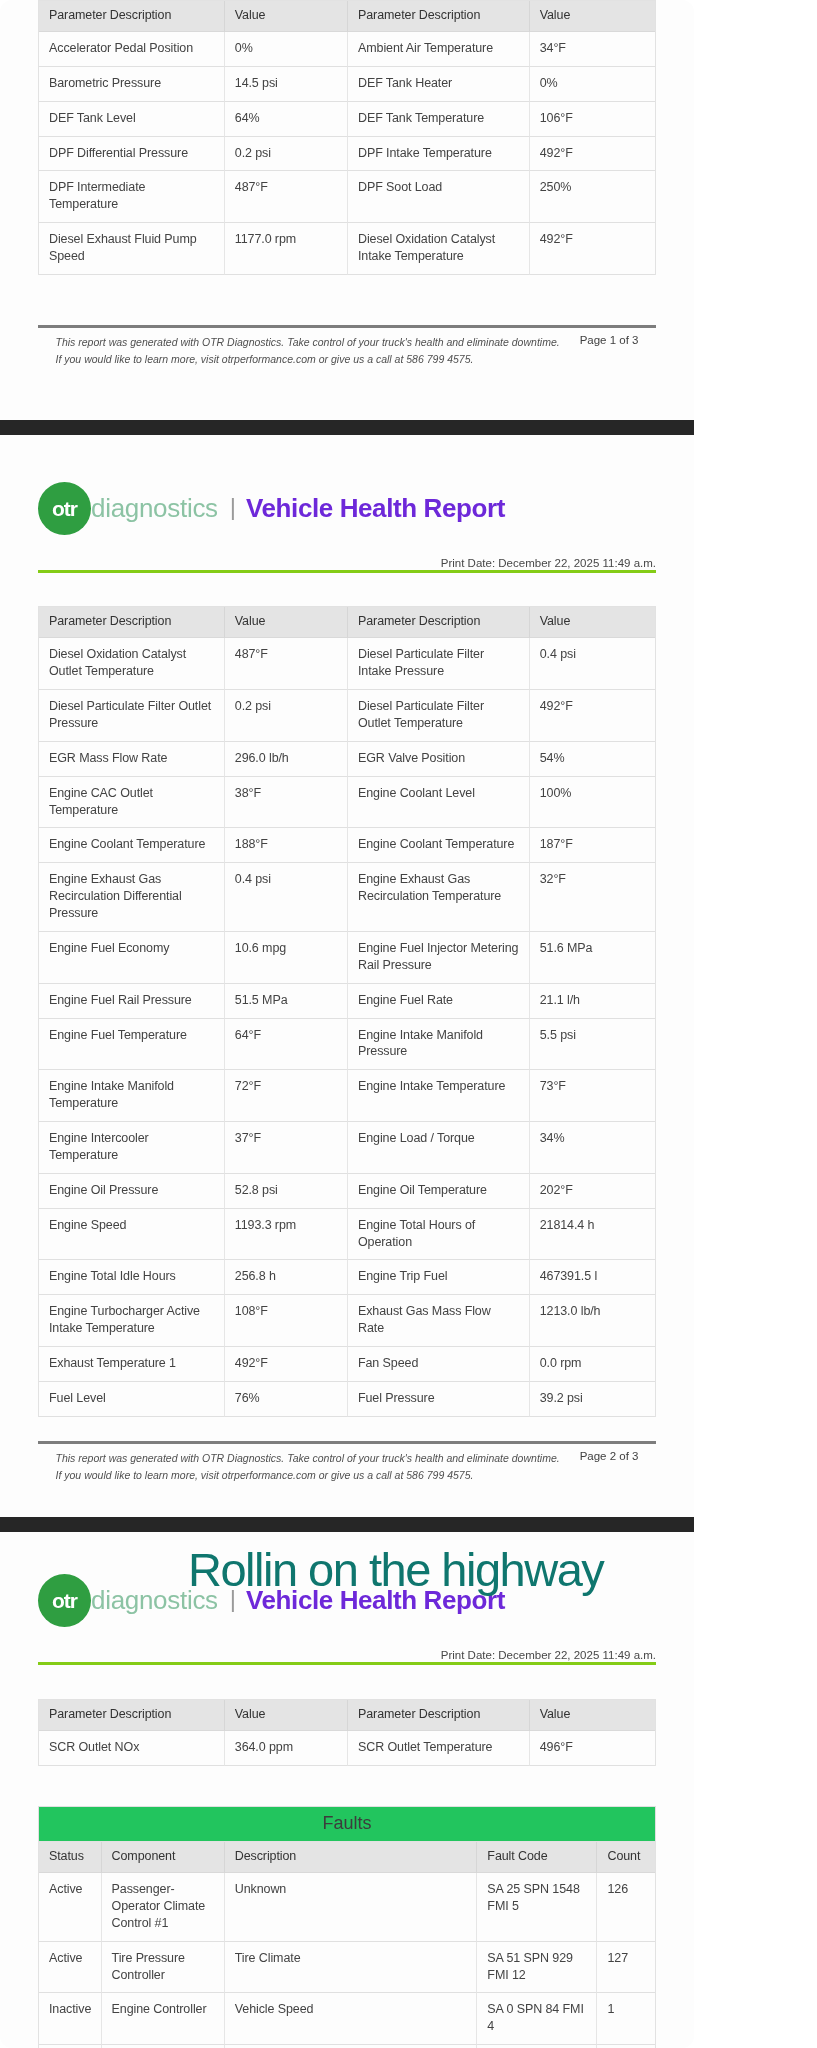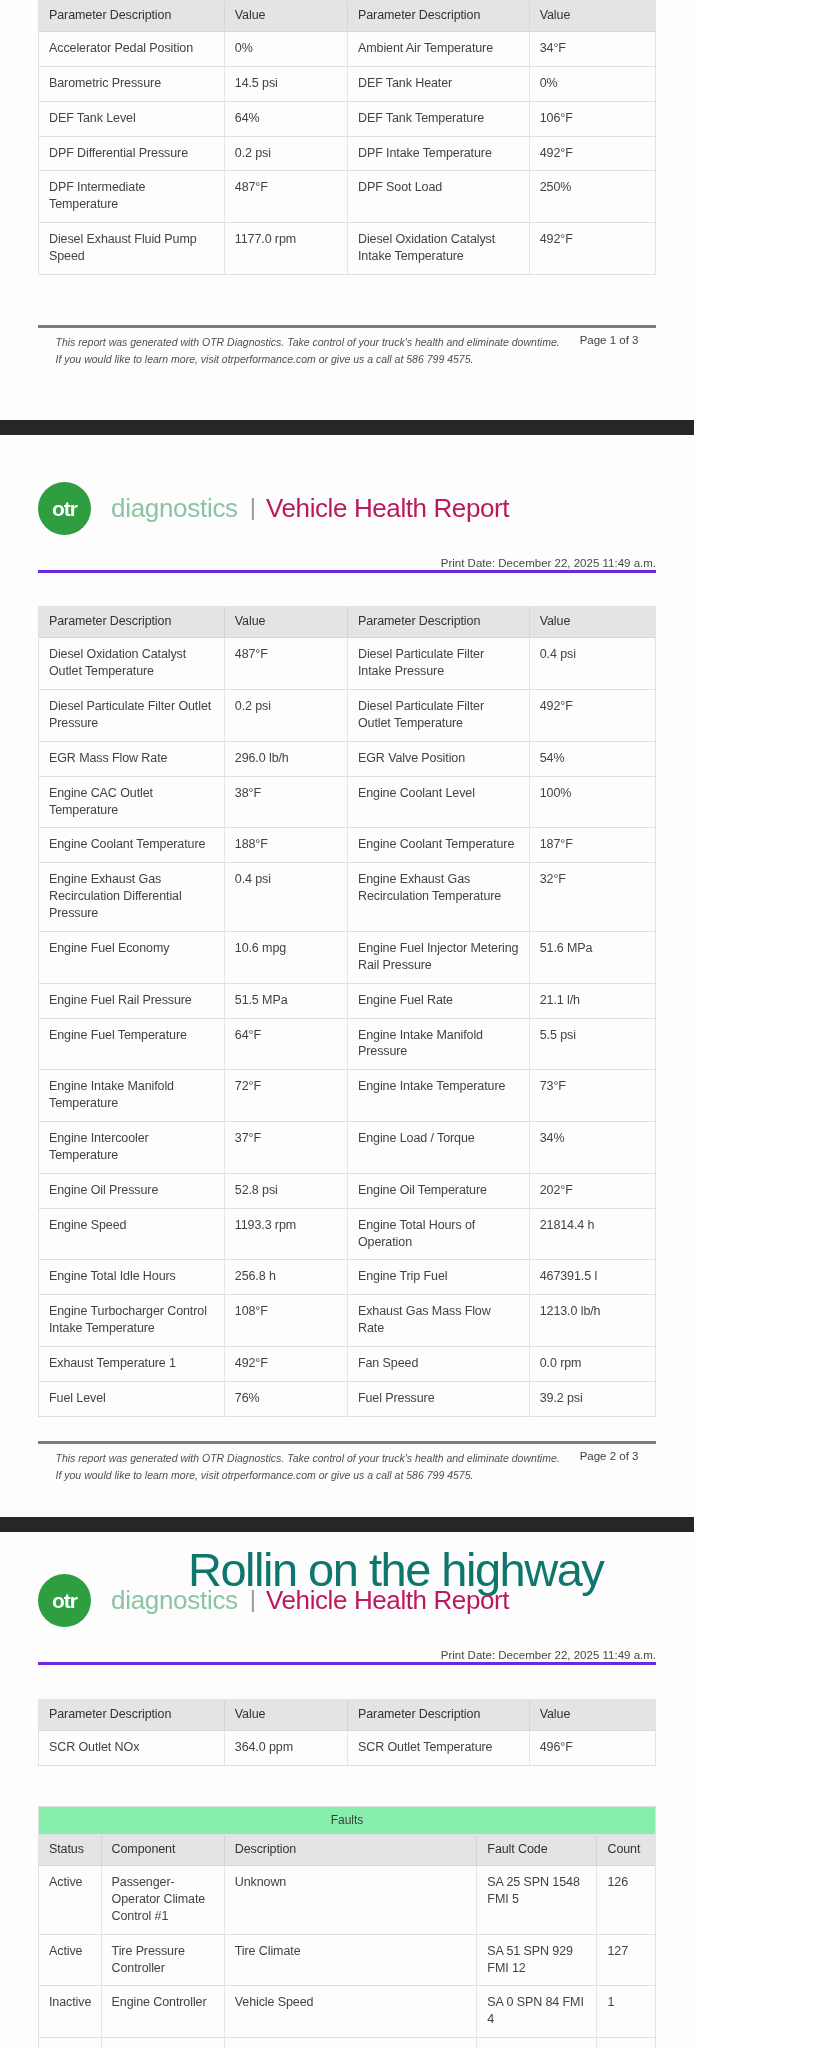--- a/index.html
+++ b/index.html
@@ -58,64 +58,64 @@
   .pt .c2 { width:29.5%; }
   .pt .c3 { width:20.5%; }
   
   .ft .c0 { width:10%; }
   .ft .c1 { width:20%;margin-top:23px; }
   .ft .c2 { width:41%; }
   .ft .c3 { width:19.5%; }
   .ft .c4 { width:9.5%; }
 
   .faults-title-bar {
-    background:#86efac;
+    background:#22c55e;
     border:1px solid #e0e0e0;
     border-bottom:none;
     text-align:center;
-    font-size:12px;
+    font-size:18px;
     color:#3c3c3c;
     padding:6px 0 7px 0;
   }
 
   
   .report-header { display:flex; align-items:center; }
   .logo-circle {
     width:53px; height:53px;
     border-radius:50%;
     background:#2f9e41;
     color:#ffffff;
     display:flex; align-items:center; justify-content:center;
     font-weight:800;
     font-size:21px;
     letter-spacing:-1px;
     flex:0 0 auto;
   }
-  .brand-row { display:flex; align-items:flex-start; margin-left:20px; }
+  .brand-row { display:flex; align-items:flex-start; margin-left:0; }
   .brand-name {
     color:#8cc3a4;
     font-size:26px;
     font-weight:400;
     letter-spacing:-0.3px;
   }
   .brand-divider {
     color:#9a9a9a;
     font-size:24px;
     font-weight:300;
     margin:0 10px 0 12px;
   }
   .report-title {
-    color:#be185d;
+    color:#6d28d9;
     font-size:26px;
-    font-weight:400;
+    font-weight:700;
     letter-spacing:-0.4px;
   }
 
   .print-date-row {
-    border-bottom:3px solid #6d28d9;
+    border-bottom:3px solid #84cc16;
     text-align:right;
     font-size:11.5px;
     color:#474747;
     padding-bottom:1px;
   }
 
   
   .footer-rule { border-top:3px solid #7d7d7d; }
   .footer-flex { display:flex; justify-content:center; padding-top:6px; }
   .footer-text {
@@ -336,21 +336,21 @@
 
         <div class="tr">
           <div class="td c0">Engine Total Idle Hours</div>
           <div class="td c1">256.8 h</div>
           <div class="td c2">Engine Trip Fuel</div>
           <div class="td c3">467391.5 l</div>
         </div>
 
 
         <div class="tr">
-          <div class="td c0">Engine Turbocharger Control Intake Temperature</div>
+          <div class="td c0">Engine Turbocharger Active Intake Temperature</div>
           <div class="td c1">108°F</div>
           <div class="td c2">Exhaust Gas Mass Flow Rate</div>
           <div class="td c3">1213.0 lb/h</div>
         </div>
 
         <div class="tr">
           <div class="td c0">Exhaust Temperature 1</div>
           <div class="td c1">492°F</div>
           <div class="td c2">Fan Speed</div>
           <div class="td c3">0.0 rpm</div>

